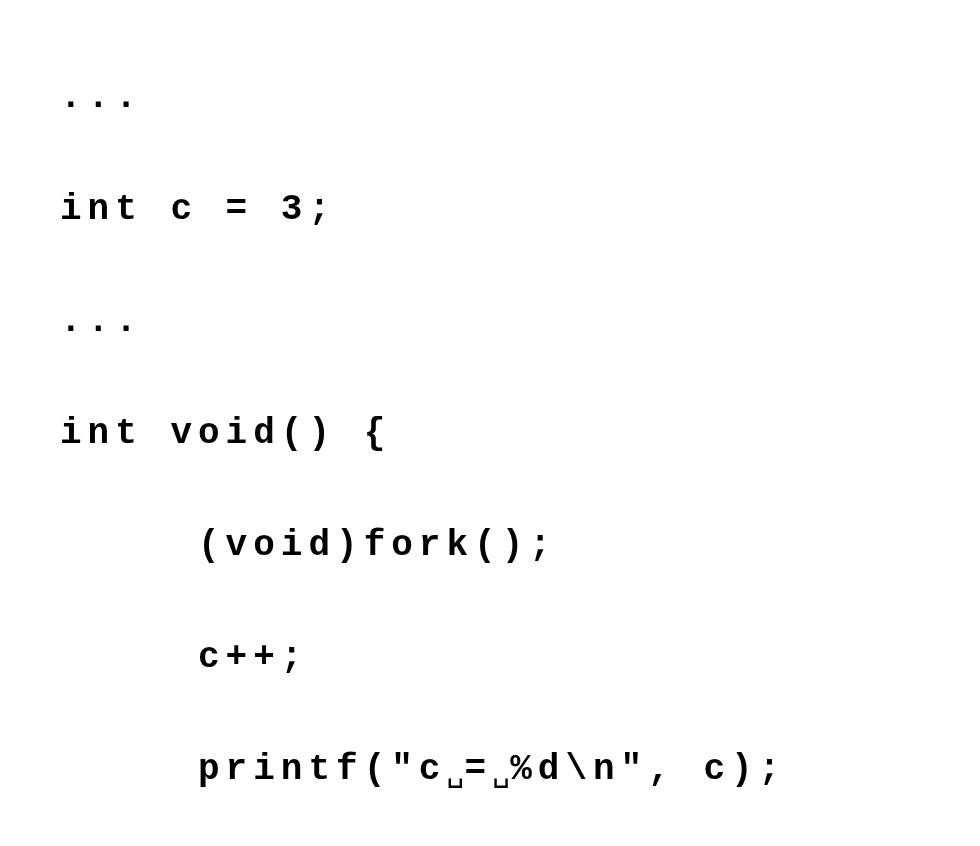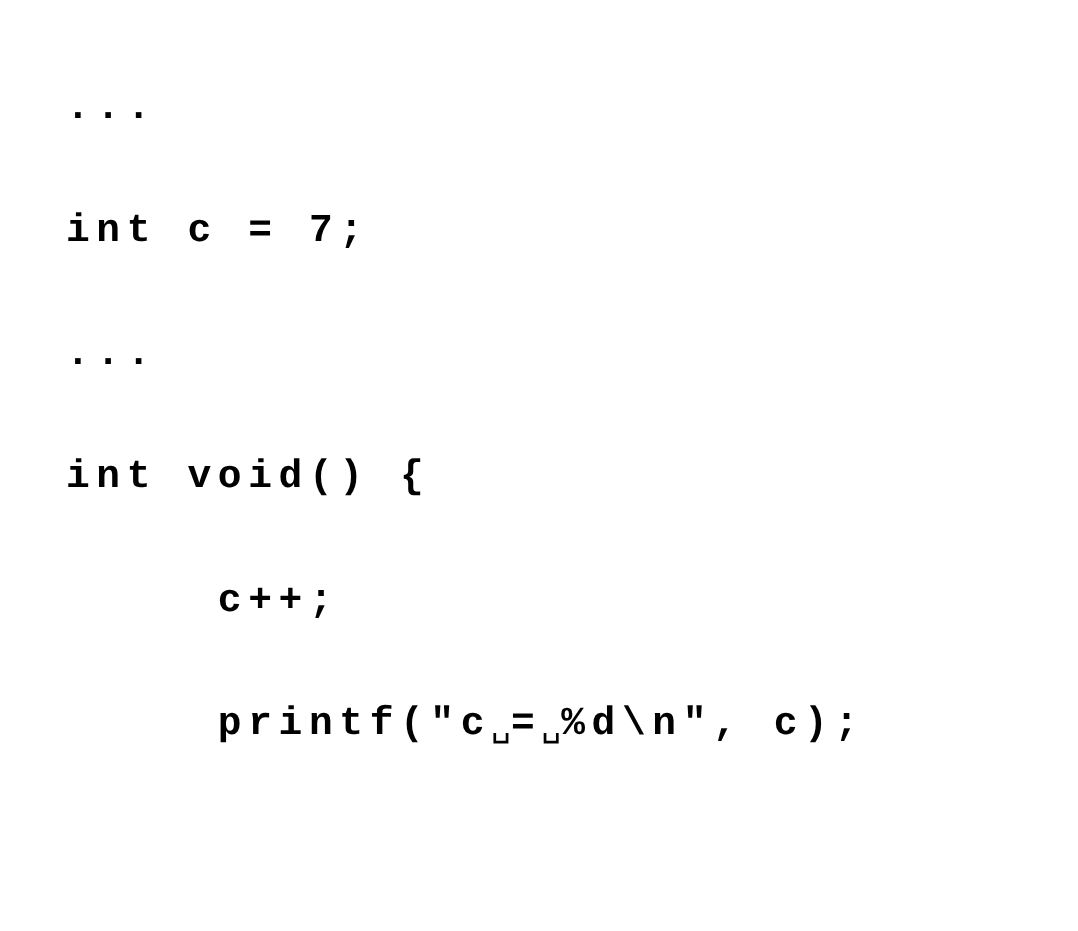--- a/index.html
+++ b/index.html
@@ -32,23 +32,24 @@
     line-height: 1;
     vertical-align: baseline;
     transform: translateY(2px);
   }
 </style>
 </head>
 <body>
 
 <div class="code-block">
 <span class="code-line">...</span>
-<span class="code-line">int c = 7;</span>
+<span class="code-line">int c = 3;</span>
 <span class="code-line">...</span>
 <span class="code-line">int void() {</span>
+<span class="code-line">     (void)fork();</span>
 <span class="code-line">     c++;</span>
 <span class="code-line">     printf("c<span class="vs">␣</span>=<span class="vs">␣</span>%d\n", c);</span>
 
 
 
 
 
 
 
 </div>

